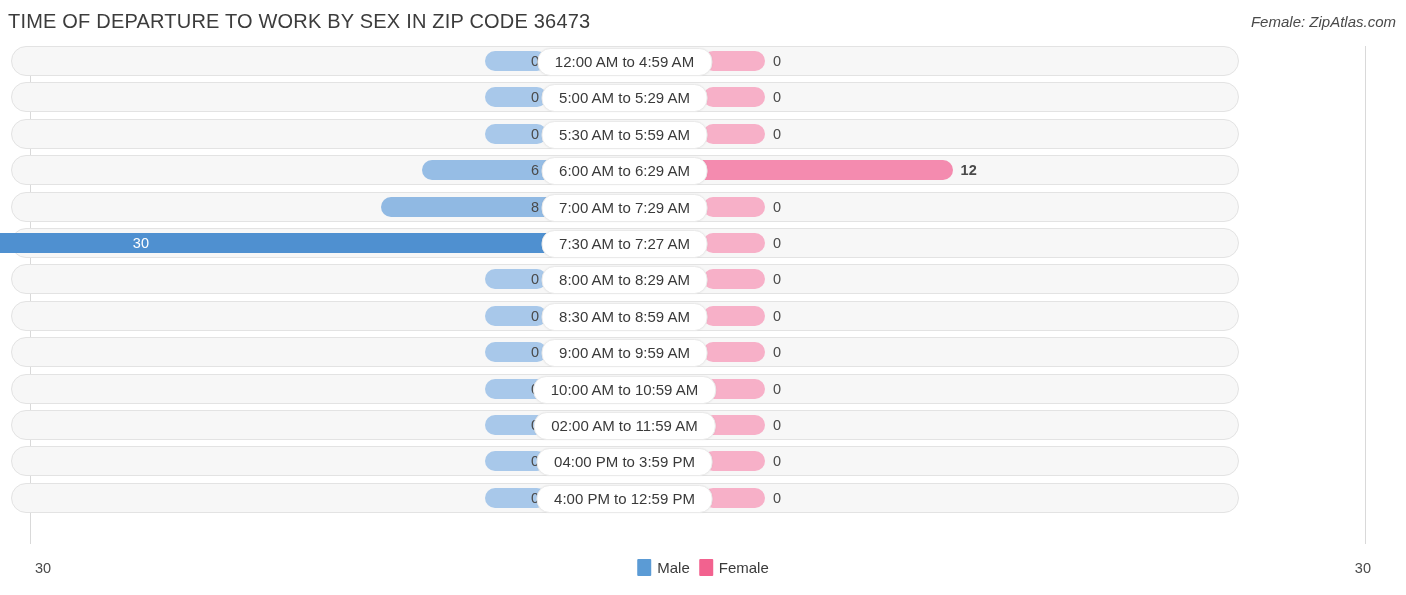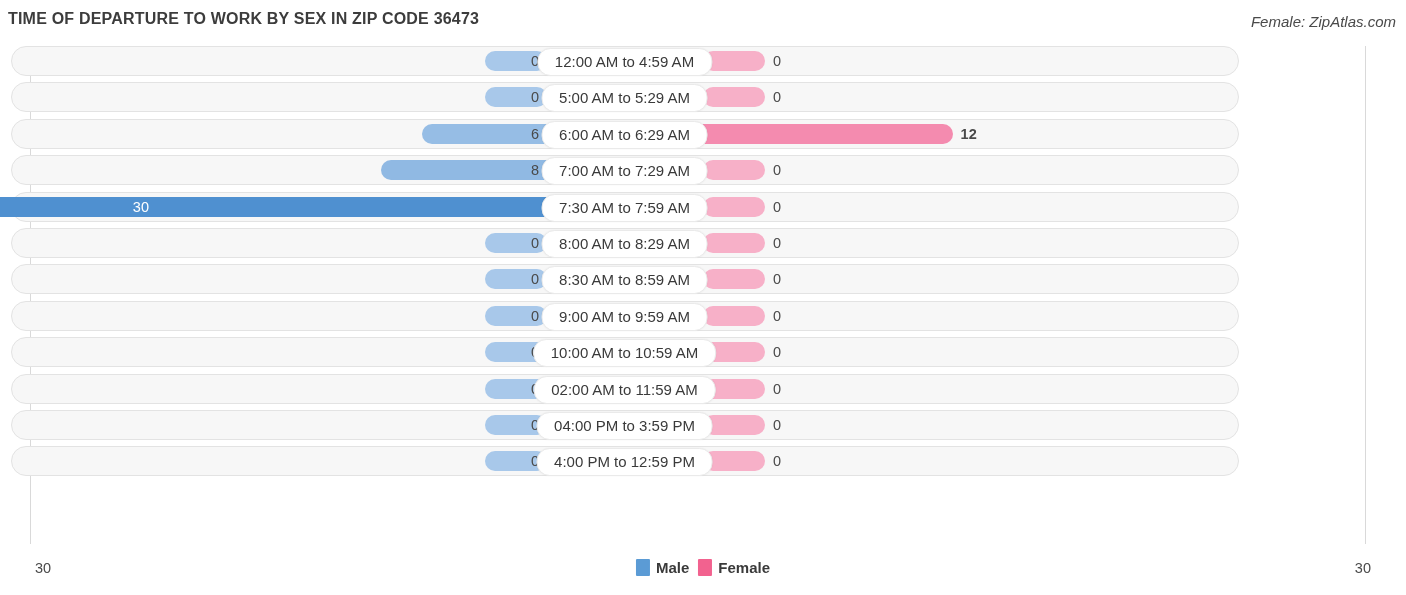--- a/index.html
+++ b/index.html
@@ -28,25 +28,25 @@
     position: absolute;
     top: 0;
     left: 0;
     width: 1406px;
     height: 46px;
   }
   .chart-title {
     position: absolute;
     left: 8px;
     top: 10px;
-    font-size: 16px;
+    font-size: 20px;
     letter-spacing: 0.2px;
     color: #3c3c3c;
     white-space: nowrap;
-    font-weight: 700;
+    font-weight: 400;
   }
   .chart-source {
     position: absolute;
     right: 10px;
     top: 13px;
     font-size: 15px;
     font-style: italic;
     color: #4a4a4a;
     white-space: nowrap;
   }
@@ -172,21 +172,20 @@
     top: 9px;
     display: flex;
     align-items: center;
     gap: 9px;
     white-space: nowrap;
   }
   .legend-item {
     display: flex;
     align-items: center;
     gap: 6px;
-    font-weight: bold;
   }
   .legend-swatch {
     width: 14px;
     height: 17px;
     border-radius: 1px;
     display: inline-block;
   }
   .legend-label {
     font-size: 15px;
     color: #3a3a3a;
@@ -216,41 +215,49 @@
       <div class="row">
         <div class="row-track" style="background: rgb(247, 247, 247); border-color: rgb(227, 227, 227);"></div>
         <div class="bar male stub" style="width: 62px; background: rgb(168, 200, 234);"></div>
         <div class="val male-val" style="right: 711px; width: 60px;">0</div>
         <div class="bar female stub" style="width: 62px; background: rgb(247, 176, 200);"></div>
         <div class="val female-val" style="left: 773px; width: 60px;">0</div>
         <div class="cat-pill">5:00 AM to 5:29 AM</div>
       </div>
       <div class="row">
         <div class="row-track" style="background: rgb(247, 247, 247); border-color: rgb(227, 227, 227);"></div>
+        <div class="bar male stub" style="width: 62px; background: rgb(168, 200, 234);"></div>
+        <div class="val male-val" style="right: 711px; width: 60px;">0</div>
+        <div class="bar female stub" style="width: 62px; background: rgb(247, 176, 200);"></div>
+        <div class="val female-val" style="left: 773px; width: 60px;">0</div>
+        <div class="cat-pill">5:30 AM to 5:59 AM</div>
+      </div>
+      <div class="row">
+        <div class="row-track" style="background: rgb(247, 247, 247); border-color: rgb(227, 227, 227);"></div>
         <div class="bar male" style="width: 124.8px; background: rgb(150, 189, 229);"></div>
         <div class="val male-val" style="right: 711px; width: 60px;">6</div>
         <div class="bar female" style="width: 249.6px; background: rgb(244, 139, 175);"></div>
         <div class="val female-val" style="left: 960.6px; width: 60px; font-weight: bold;">12</div>
         <div class="cat-pill">6:00 AM to 6:29 AM</div>
       </div>
       <div class="row">
         <div class="row-track" style="background: rgb(247, 247, 247); border-color: rgb(227, 227, 227);"></div>
         <div class="bar male" style="width: 166.4px; background: rgb(144, 185, 227);"></div>
         <div class="val male-val" style="right: 711px; width: 60px;">8</div>
         <div class="bar female stub" style="width: 62px; background: rgb(247, 176, 200);"></div>
         <div class="val female-val" style="left: 773px; width: 60px;">0</div>
         <div class="cat-pill">7:00 AM to 7:29 AM</div>
       </div>
       <div class="row">
         <div class="row-track" style="background: rgb(247, 247, 247); border-color: rgb(227, 227, 227);"></div>
         <div class="bar male" style="width: 624px; background: rgb(79, 144, 208);"></div>
         <div class="val male-val inside" style="left: 79px; width: 60px;">30</div>
         <div class="bar female stub" style="width: 62px; background: rgb(247, 176, 200);"></div>
         <div class="val female-val" style="left: 773px; width: 60px;">0</div>
-        <div class="cat-pill">7:30 AM to 7:59 AM</div>
+        <div class="cat-pill">7:30 AM to 7:27 AM</div>
       </div>
       <div class="row">
         <div class="row-track" style="background: rgb(247, 247, 247); border-color: rgb(227, 227, 227);"></div>
         <div class="bar male stub" style="width: 62px; background: rgb(168, 200, 234);"></div>
         <div class="val male-val" style="right: 711px; width: 60px;">0</div>
         <div class="bar female stub" style="width: 62px; background: rgb(247, 176, 200);"></div>
         <div class="val female-val" style="left: 773px; width: 60px;">0</div>
         <div class="cat-pill">8:00 AM to 8:29 AM</div>
       </div>
       <div class="row">

